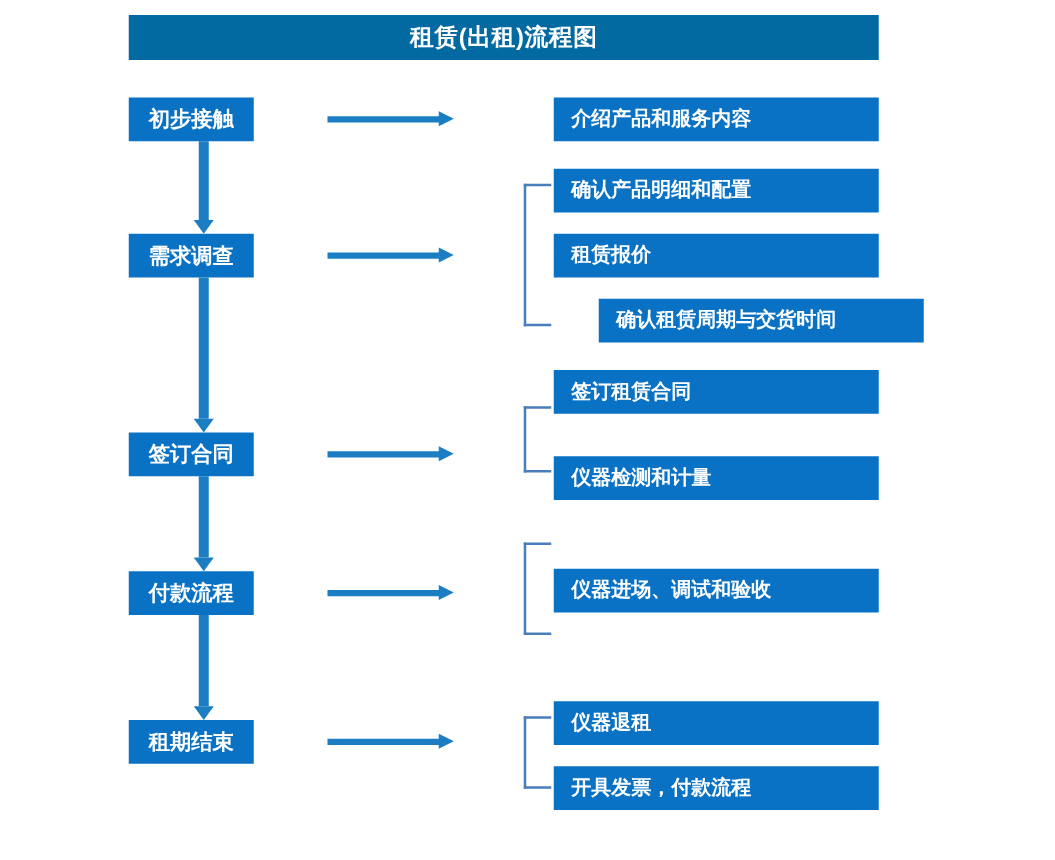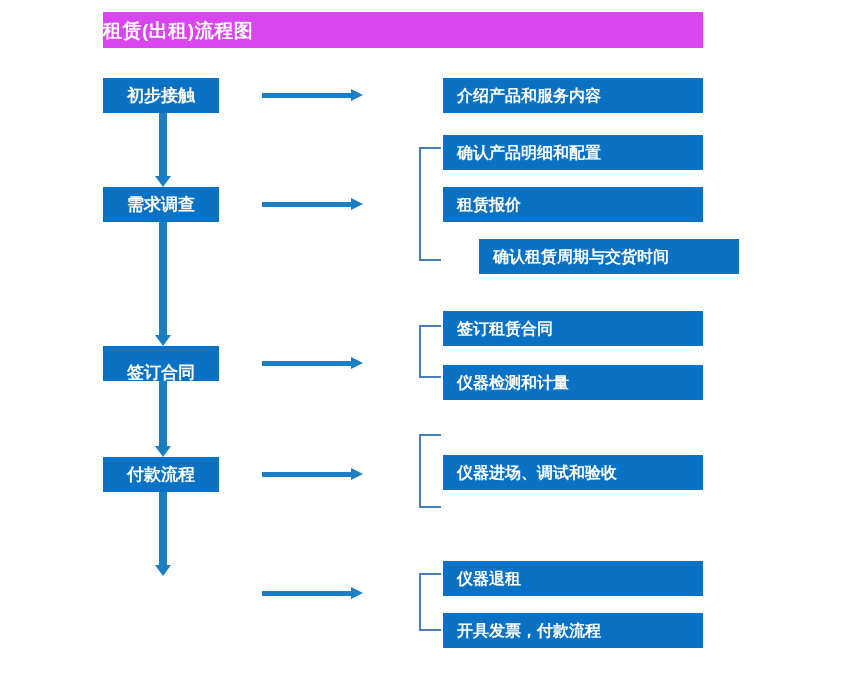--- a/index.html
+++ b/index.html
@@ -18,24 +18,24 @@
     background: #ffffff;
     overflow: hidden;
   }
   
   .title-bar {
     position: absolute;
     left: 103px;
     top: 12px;
     width: 600px;
     height: 36px;
-    background: #d946ef;
+    background: #0369a1;
     display: flex;
     align-items: center;
-    justify-content: flex-start;
+    justify-content: center;
   }
   .title-bar .title-text {
     color: #ffffff;
     font-size: 19px;
     font-weight: bold;
     letter-spacing: 0.5px;
     line-height: 1;
   }
   
   .box {
@@ -48,21 +48,21 @@
   }
   .box .box-text {
     color: #ffffff;
     font-size: 17px;
     font-weight: bold;
     line-height: 1;
     white-space: nowrap;
   }
   .stage-box {
     left: 103px;
-    width: 116px;
+    width: 100px;
     justify-content: center;
   }
   .stage-box .box-text {
     font-size: 17px;
   }
   .detail-box {
     left: 443px;
     width: 260px;
     justify-content: flex-start;
     padding-left: 14px;
@@ -137,25 +137,28 @@
   <div class="title-bar">
     <span class="title-text">租赁(出租)流程图</span>
   </div>
 
   <div class="box stage-box" style="top:78px;">
     <span class="box-text">初步接触</span>
   </div>
   <div class="box stage-box" style="top:187px;">
     <span class="box-text">需求调查</span>
   </div>
-  <div class="box stage-box" style="top:346px;align-items:flex-end;">
+  <div class="box stage-box" style="top:346px;">
     <span class="box-text">签订合同</span>
   </div>
   <div class="box stage-box" style="top:457px;">
     <span class="box-text">付款流程</span>
+  </div>
+  <div class="box stage-box" style="top:576px;">
+    <span class="box-text">租期结束</span>
   </div>
 
   <div class="v-arrow" style="top:113px; height:74px;">
     <div class="shaft" style="height:63px;"></div>
     <div class="head" style="top:63px;"></div>
   </div>
   <div class="v-arrow" style="top:222px; height:124px;">
     <div class="shaft" style="height:113px;"></div>
     <div class="head" style="top:113px;"></div>
   </div>
@@ -199,21 +202,21 @@
   </div>
   <div class="box detail-box" style="top:135px;">
     <span class="box-text">确认产品明细和配置</span>
   </div>
   <div class="box detail-box" style="top:187px;">
     <span class="box-text">租赁报价</span>
   </div>
   <div class="box detail-box" style="top:239px;margin-left:36px;">
     <span class="box-text">确认租赁周期与交货时间</span>
   </div>
-  <div class="box detail-box" style="top:311px;">
+  <div class="box detail-box" style="top:296px;">
     <span class="box-text">签订租赁合同</span>
   </div>
   <div class="box detail-box" style="top:365px;">
     <span class="box-text">仪器检测和计量</span>
   </div>
   <div class="box detail-box" style="top:423px;margin-top:32px;">
     <span class="box-text">仪器进场、调试和验收</span>
   </div>
   <div class="box detail-box" style="top:613px;">
     <span class="box-text">开具发票，付款流程</span>

